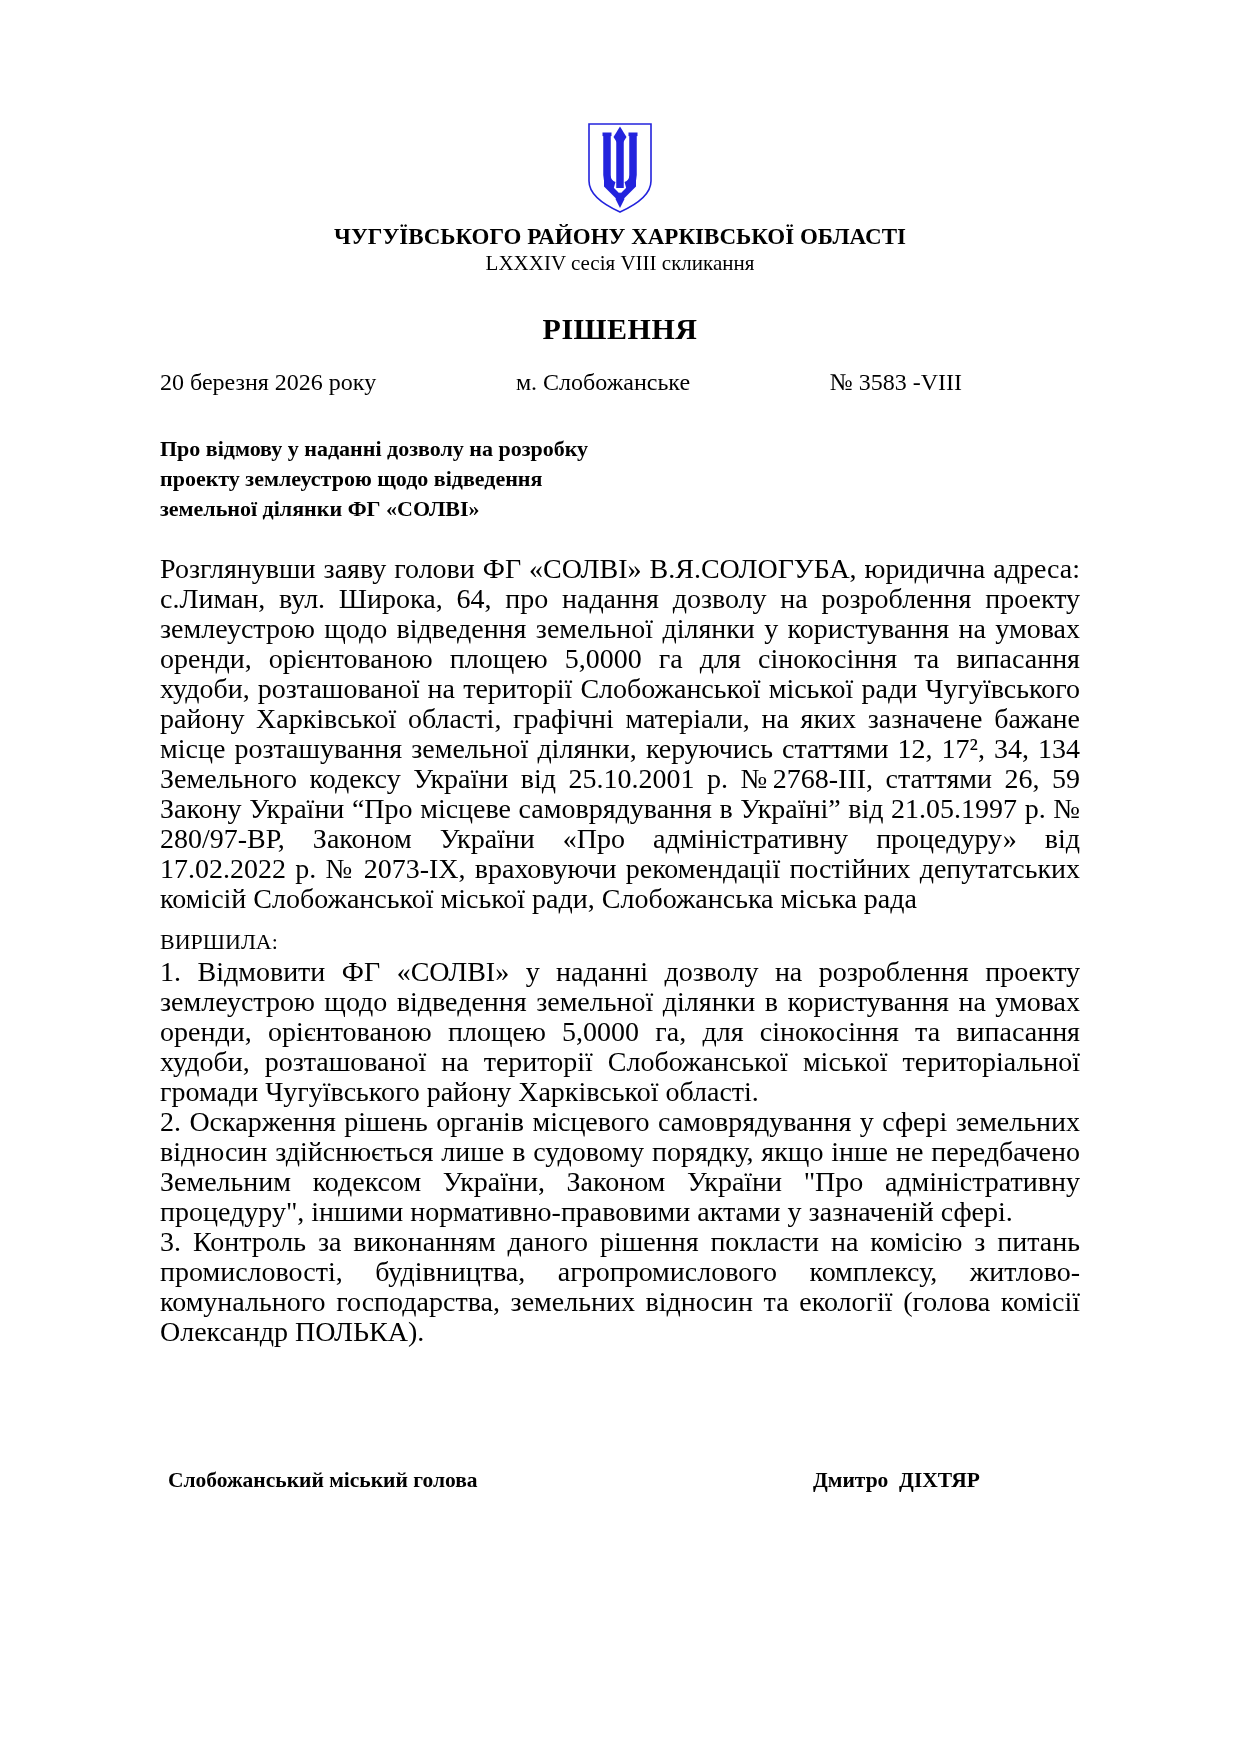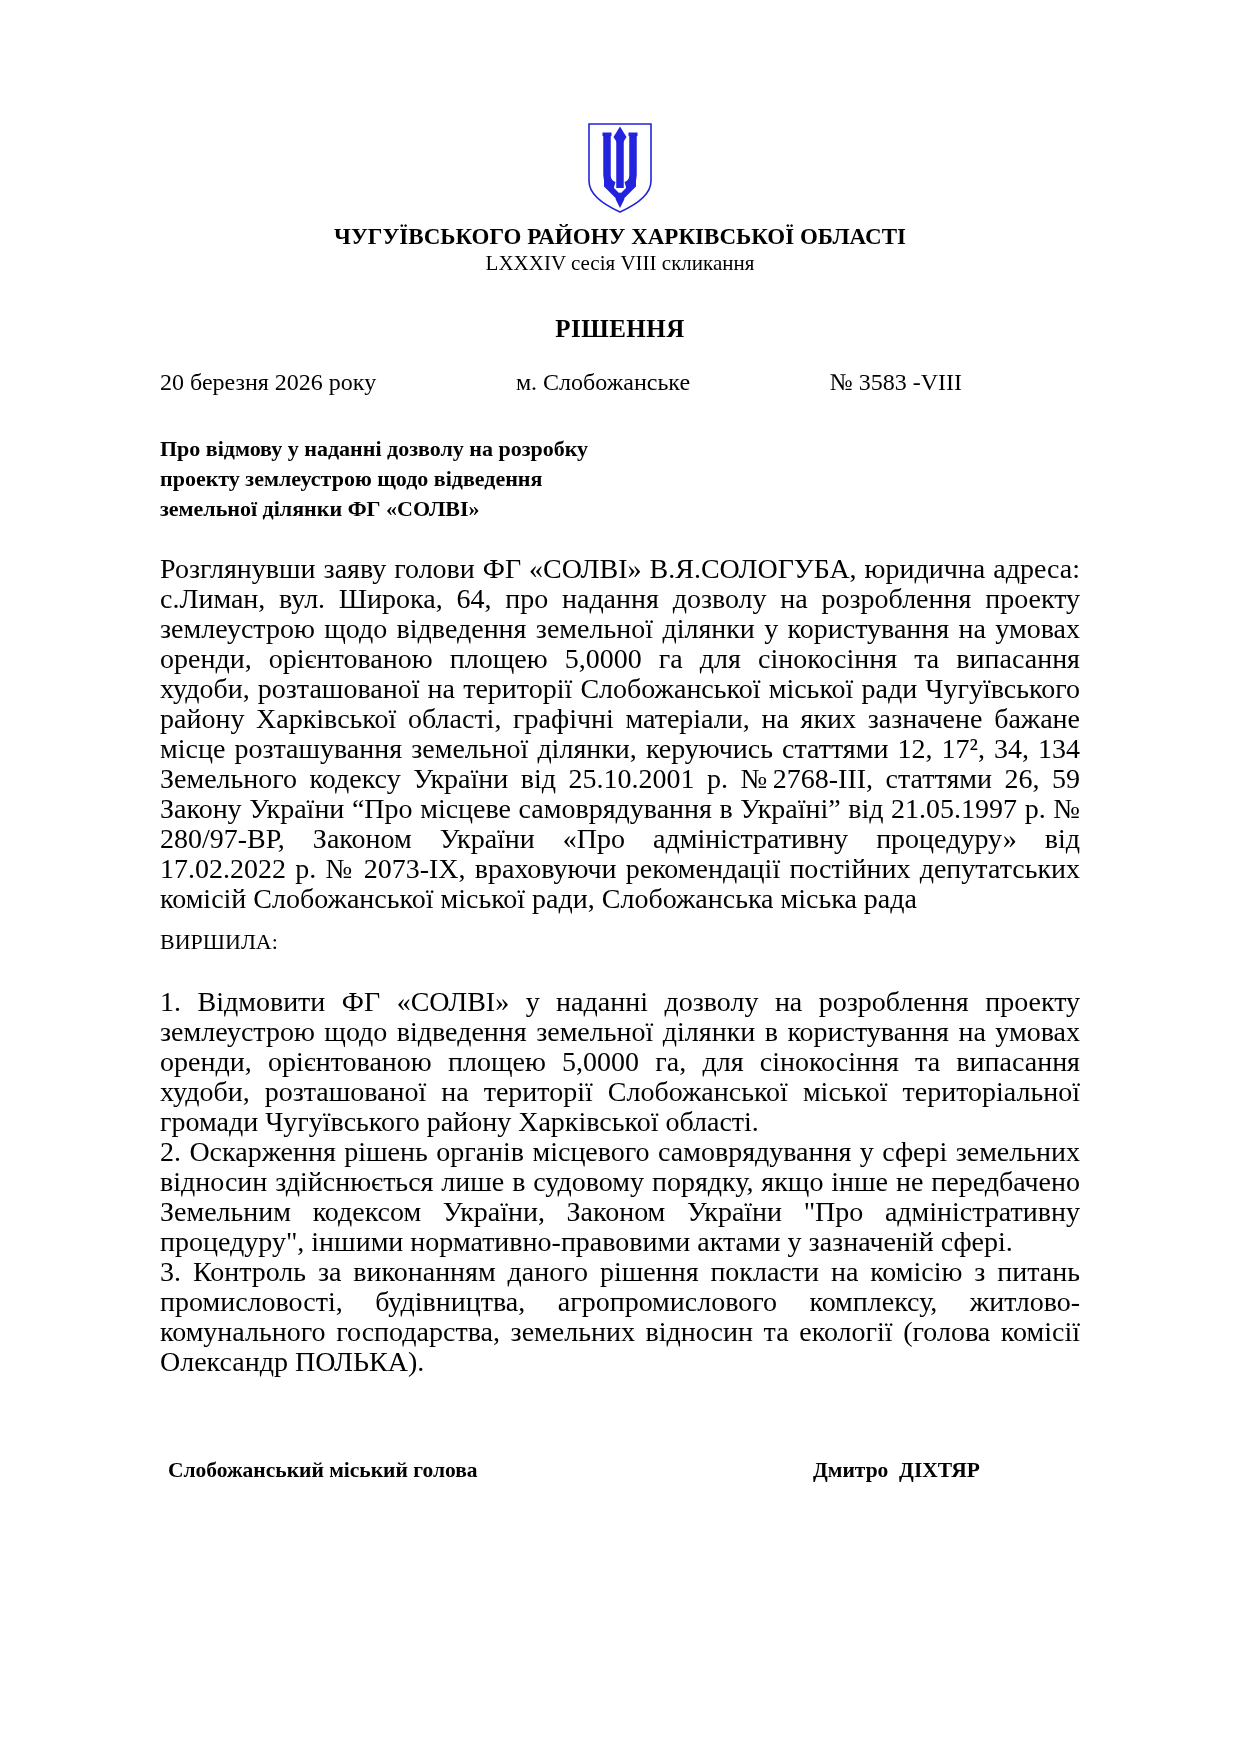--- a/index.html
+++ b/index.html
@@ -6,30 +6,30 @@
   body{
     width:1240px;height:1754px;background:#ffffff;color:#000;
     font-family:"Liberation Serif","DejaVu Serif",serif;
     -webkit-font-smoothing:antialiased;
   }
   .page{box-sizing:border-box;width:1240px;height:1754px;padding:122px 160px 0 160px;overflow:hidden;}
   .emblem{display:block;margin:0 auto;width:66px;height:92px;}
   .org-line{margin-top:12px;text-align:center;font-weight:700;font-size:23px;line-height:27px;}
   .org-line.second{margin-top:9px;}
   .session-line{text-align:center;font-size:21px;line-height:27px;}
-  .doc-type{margin-top:38px;text-align:center;font-weight:700;font-size:25px;line-height:27px;letter-spacing:.5px;}
+  .doc-type{margin-top:38px;text-align:center;font-weight:700;font-size:30px;line-height:27px;letter-spacing:.5px;}
   .dateline{margin-top:27px;display:flex;justify-content:space-between;align-items:baseline;
             font-size:24px;line-height:27px;padding-right:118px;gap:8px;}
   .title-block{margin-top:38px;font-weight:700;font-size:22px;line-height:30px;}
   .body-text{font-size:28px;line-height:30px;text-align:justify;margin:0;}
   .preamble{margin-top:30px;}
   .resolved{margin:13px 0 0 0;font-size:22px;line-height:30px;font-weight:400;}
-  .items{margin-top:30px;}
+  .items{}
   .items p{margin:0;}
-  .signature{margin-top:80px;display:flex;justify-content:space-between;align-items:baseline;
+  .signature{margin-top:120px;display:flex;justify-content:space-between;align-items:baseline;
              font-weight:700;font-size:21.5px;line-height:27px;padding:0 100px 0 8px;}
   .signature span{white-space:pre;}
 </style>
 </head>
 <body>
 
 <div class="page">
 
   <svg class="emblem" viewBox="0 0 66 92" xmlns="http://www.w3.org/2000/svg" aria-hidden="true">
     <path d="M2,2 H64 V59 Q64,76 33,90 Q2,76 2,59 Z" fill="#ffffff" stroke="#2323dd" stroke-width="1.6"></path>

